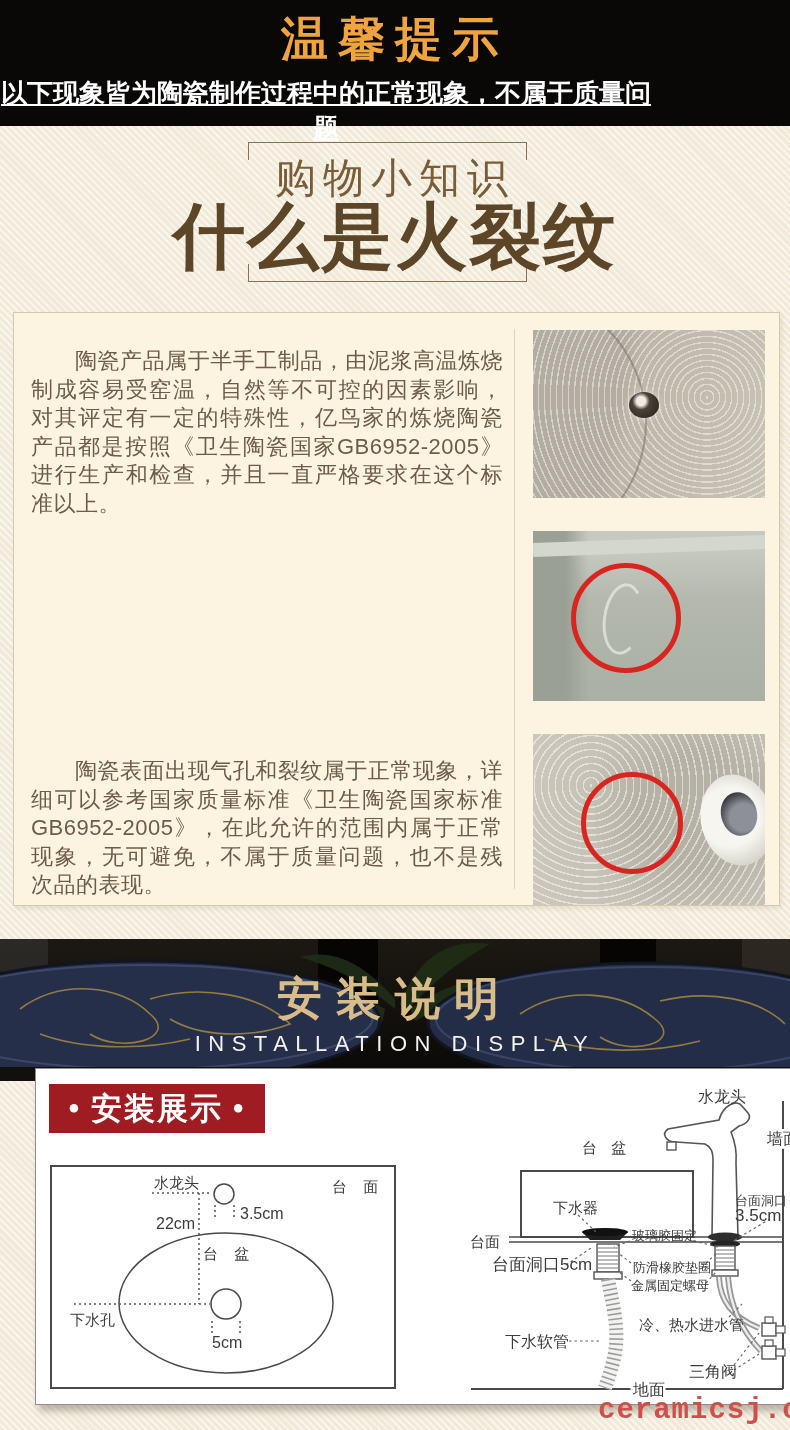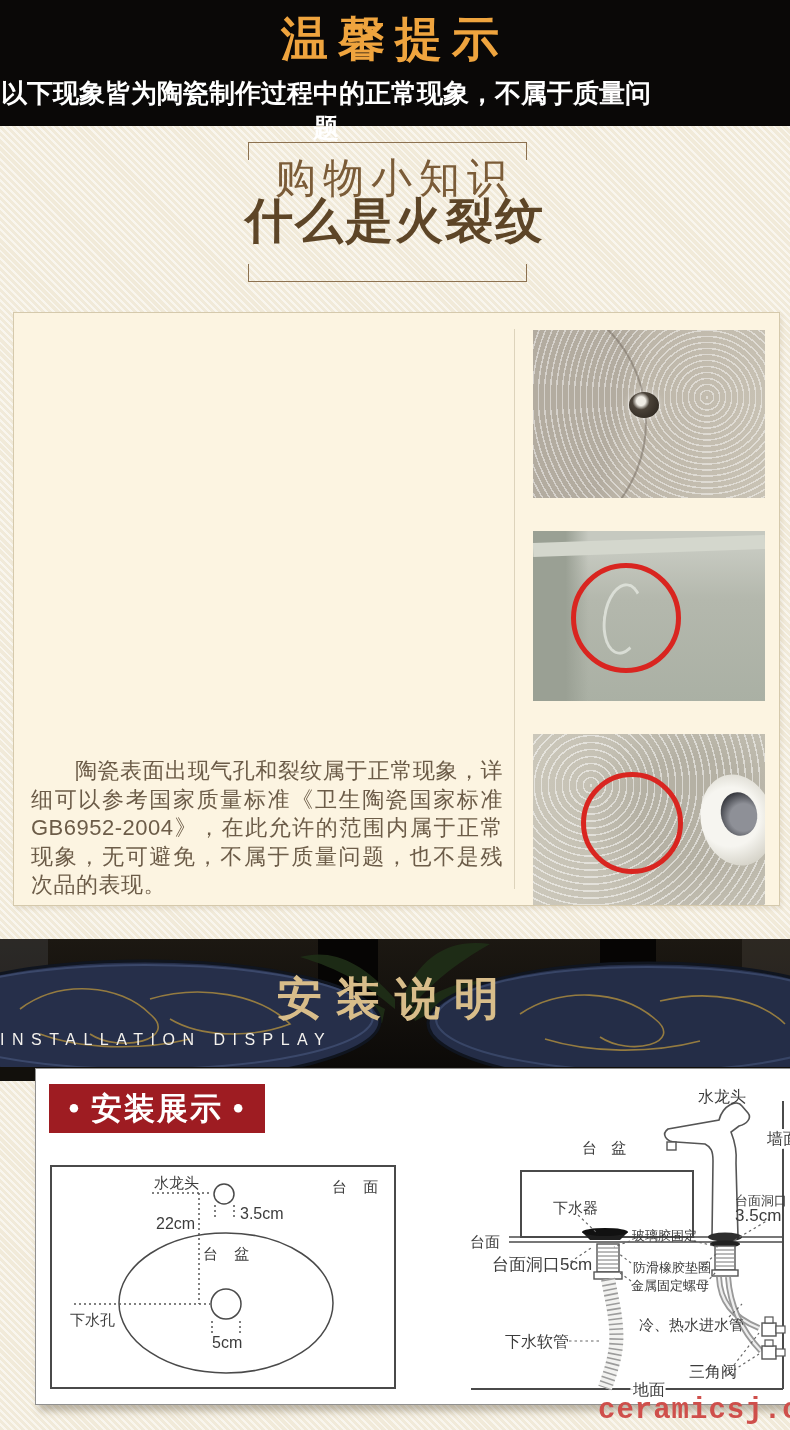--- a/index.html
+++ b/index.html
@@ -9,32 +9,32 @@
     background-image:repeating-linear-gradient(45deg, rgba(255,255,255,0) 0 3px, rgba(255,255,255,.55) 3px 5px);
     font-family:"Liberation Sans","DejaVu Sans",sans-serif;
   }
   .abs{position:absolute;}
   
   .hdr{left:0;top:0;width:790px;height:126px;background:#0a0807;}
   .hdr-title{left:0;top:8px;width:790px;text-align:center;
     font-family:"Liberation Serif","DejaVu Serif",serif;font-weight:bold;
     font-size:47px;color:var(--gold,#efa43e);letter-spacing:10px;}
   .hdr-sub{left:0;top:76px;width:652px;text-align:center;font-weight:bold;
-    font-size:26px;color:#ffffff;}
+    font-size:26px;color:#ffffff;text-decoration:underline;}
   
   .frame{left:248px;top:142px;width:279px;height:138px;
     border-top:1px solid #8c7150;border-bottom:1px solid #8c7150;}
   .frame i{position:absolute;width:1px;height:17px;background:#8c7150;}
   .frame .tl{left:0;top:0;} .frame .tr{right:0;top:0;}
   .frame .bl{left:0;bottom:0;} .frame .br{right:0;bottom:0;}
   .kicker{left:0;top:151px;width:790px;text-align:center;font-size:41px;
     color:#7b5c38;letter-spacing:7px;}
   .big-title{left:0;top:189px;width:790px;text-align:center;
     font-family:"Liberation Serif","DejaVu Serif",serif;font-weight:bold;
-    font-size:48px;color:#5d4527;letter-spacing:2px;}
+    font-size:72px;color:#5d4527;letter-spacing:2px;}
   
   .panel1{left:13px;top:312px;width:765px;height:592px;background:#fcf4e1;
     border:1px solid #d5c9ac;box-shadow:2px 3px 4px rgba(120,100,60,.12);}
   .para{position:absolute;left:17px;width:472px;font-size:22px;line-height:28.5px;
     color:#6c5c48;text-indent:2em;text-align:justify;letter-spacing:.5px;}
   .p1{top:12px;} .p2{top:217px;} .p3{top:422px;}
   .vdiv{position:absolute;left:500px;top:16px;width:1px;height:560px;background:#ddd3bb;}
   .photo{position:absolute;left:519px;width:232px;overflow:hidden;}
   .ph1{top:17px;height:168px;
     background:
@@ -65,21 +65,21 @@
     transform:rotate(-14deg);}
   .ph3 .drain-hole{position:absolute;left:188px;top:58px;width:36px;height:44px;border-radius:50%;
     background:radial-gradient(circle at 60% 60%, #8e9097 0 40%, #3a3c42 75%, #23242a 100%);
     transform:rotate(-14deg);}
   
   .banner{left:0;top:939px;width:790px;height:142px;background:#12100c;}
   .banner svg{position:absolute;left:0;top:0;}
   .bn-title{left:0;top:30px;width:790px;text-align:center;
     font-family:"Liberation Serif","DejaVu Serif",serif;font-weight:bold;
     font-size:45px;color:#d8bd8a;letter-spacing:14px;}
-  .bn-sub{left:0;top:92px;width:790px;text-align:left;font-size:16px;color:#f4f2ee;
+  .bn-sub{left:0;top:92px;width:790px;text-align:center;font-size:22px;color:#f4f2ee;
     letter-spacing:7.5px;}
   
   .panel2{left:10px;top:1068px;width:760px;height:335px;background:#ffffff;
     border:1px solid #909090;box-shadow:4px 6px 7px rgba(80,70,50,.35);margin-left:25px;}
   .red-tag{position:absolute;left:13px;top:15px;width:216px;height:49px;background:var(--red,#9e1c22);
     color:#fff;font-family:"Liberation Serif","DejaVu Serif",serif;font-weight:bold;
     font-size:31px;text-align:center;line-height:49px;letter-spacing:2px;}
   .svgwrap{position:absolute;}
   svg text{font-family:"Liberation Sans","DejaVu Sans",sans-serif;fill:#3c3c3c;}
   .halo{paint-order:stroke;stroke:#ffffff;stroke-width:5px;}
@@ -100,21 +100,22 @@
   <div class="abs frame">
     <i class="tl"></i>
       <i class="tr"></i>
       <i class="bl"></i>
       <i class="br"></i>
   </div>
   <div class="abs kicker">购物小知识</div>
   <div class="abs big-title">什么是火裂纹</div>
 
   <section class="abs panel1">
-    <p class="para p3">陶瓷表面出现气孔和裂纹属于正常现象，详细可以参考国家质量标准《卫生陶瓷国家标准GB6952-2004》，在此允许的范围内属于正常现象，无可避免，不属于质量问题，也不是残次品的表现。</p>
+    <p class="para p1">陶瓷产品属于半手工制品，由泥浆高温炼烧制成容易受窑温，自然等不可控的因素影响，对其评定有一定的特殊性，亿鸟家的炼烧陶瓷产品都是按照《卫生陶瓷国家GB6952-2005》进行生产和检查，并且一直严格要求在这个标准以上。</p>
+    <p class="para p3">陶瓷表面出现气孔和裂纹属于正常现象，详细可以参考国家质量标准《卫生陶瓷国家标准GB6952-2005》，在此允许的范围内属于正常现象，无可避免，不属于质量问题，也不是残次品的表现。</p>
     <div class="vdiv"></div>
     <div class="photo ph1">
       <span class="arc"></span>
       <span class="hole"></span>
     </div>
     <div class="photo ph2">
       <span class="edge"></span>
       <span class="crack"></span>
       <span class="ring"></span>
     </div>

